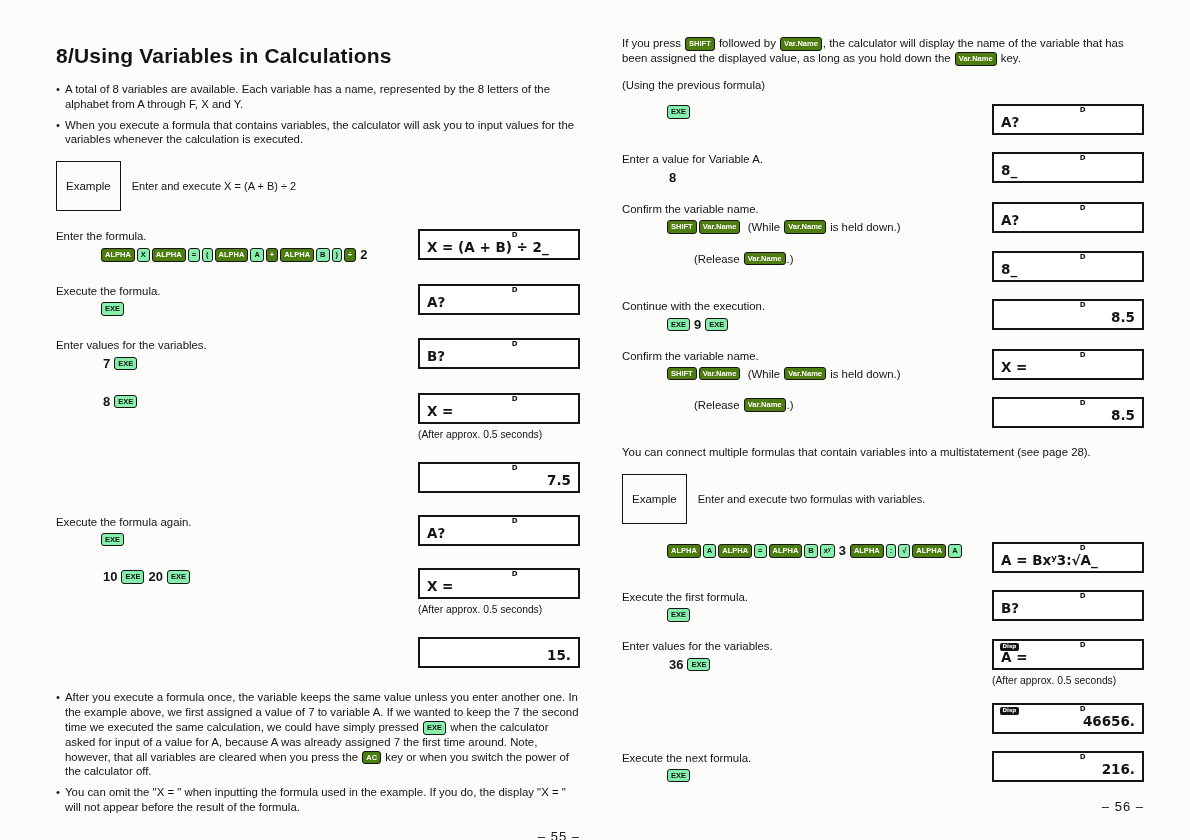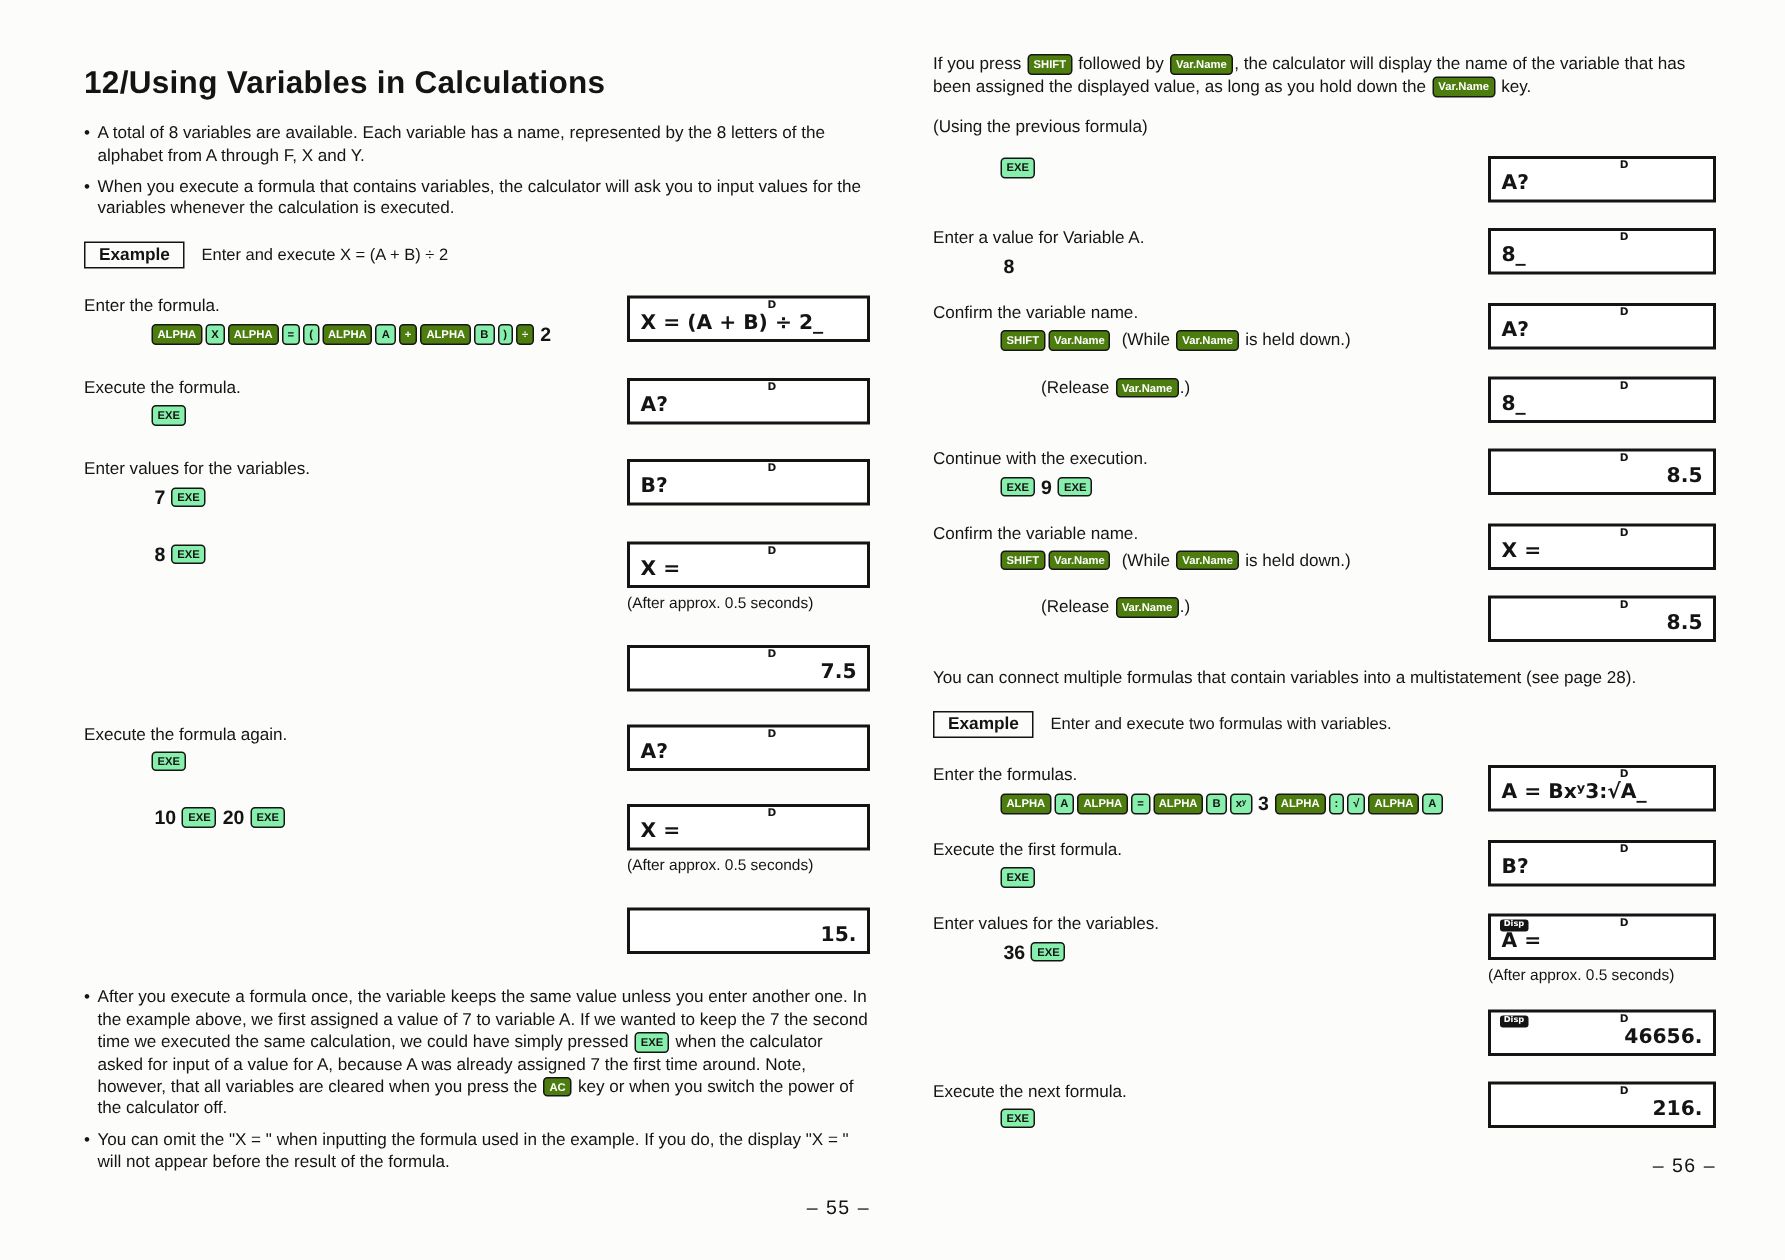--- a/index.html
+++ b/index.html
@@ -10,21 +10,21 @@
   .col{position:absolute;top:36px}
   .col-left{left:56px;width:524px}
   .col-right{left:622px;width:522px}
 
   .title{font-size:21px;font-weight:bold;letter-spacing:.2px;margin:8px 0 14px}
   .bullet{position:relative;padding-left:9px;font-size:11.4px;line-height:1.3;margin-bottom:6px}
   .bullet::before{content:"\2022";position:absolute;left:0;top:0}
   .para{font-size:11.4px;line-height:1.3;margin-bottom:12px}
 
   .example{display:flex;align-items:center;margin:14px 0 18px}
-  .ex-label{border:1.8px solid #141414;font-weight:bold;font-size:11.5px;padding:2px 9px;margin-right:11px;flex:none}
+  .ex-label{border:1.8px solid #141414;font-weight:normal;font-size:11.5px;padding:18px 9px;margin-right:11px;flex:none}
   .ex-text{font-size:11px}
 
   .step{display:flex;align-items:flex-start;margin-bottom:22px}
   .col-right .step{margin-bottom:17px}
   .step-left{flex:1;min-width:0;padding-top:1px}
   .step-right{flex:none;width:162px;margin-left:10px}
   .col-right .step-right{width:152px}
   .instr{font-size:11.4px;margin-bottom:5px}
   .keys{padding-left:44px;display:flex;flex-wrap:wrap;align-items:center;row-gap:3px}
   .keys.indent2{padding-left:72px}
@@ -45,21 +45,21 @@
   .disp-ind{position:absolute;top:2px;left:6px;background:#141414;color:#fff;font-size:5.5px;
             font-weight:bold;line-height:1;padding:1.5px 2.5px;border-radius:2px}
   .note{font-size:10.3px;margin-top:5px}
   .pagenum{text-align:right;font-size:13px;margin-top:14px;letter-spacing:1px}
 </style>
 </head>
 <body>
 
 <div class="page">
   <div class="col col-left" id="col-left">
-      <div class="title">12/Using Variables in Calculations</div>
+      <div class="title">8/Using Variables in Calculations</div>
       <div class="bullet"><span class="seg">A total of 8 variables are available. Each variable has a name, represented by the 8 letters of the alphabet from A through F, X and Y.</span></div>
       <div class="bullet"><span class="seg">When you execute a formula that contains variables, the calculator will ask you to input values for the variables whenever the calculation is executed.</span></div>
       <div class="example">
         <span class="ex-label">Example</span>
         <span class="ex-text"><span class="seg">Enter and execute X = (A + B) ÷ 2</span></span>
       </div>
       <div class="step">
         <div class="step-left">
           <div class="instr">Enter the formula.</div>
           <div class="keys">
@@ -293,21 +293,20 @@
           </div>
         </div>
       </div>
       <div class="para"><span class="seg">You can connect multiple formulas that contain variables into a multistatement (see page 28).</span></div>
       <div class="example">
         <span class="ex-label">Example</span>
         <span class="ex-text"><span class="seg">Enter and execute two formulas with variables.</span></span>
       </div>
       <div class="step">
         <div class="step-left">
-          <div class="instr">Enter the formulas.</div>
           <div class="keys">
             <span class="key filled">ALPHA</span>
             <span class="key">A</span>
             <span class="key filled">ALPHA</span>
             <span class="key">=</span>
             <span class="key filled">ALPHA</span>
             <span class="key">B</span>
             <span class="key">xʸ</span>
             <span class="num">3</span>
             <span class="key filled">ALPHA</span>

